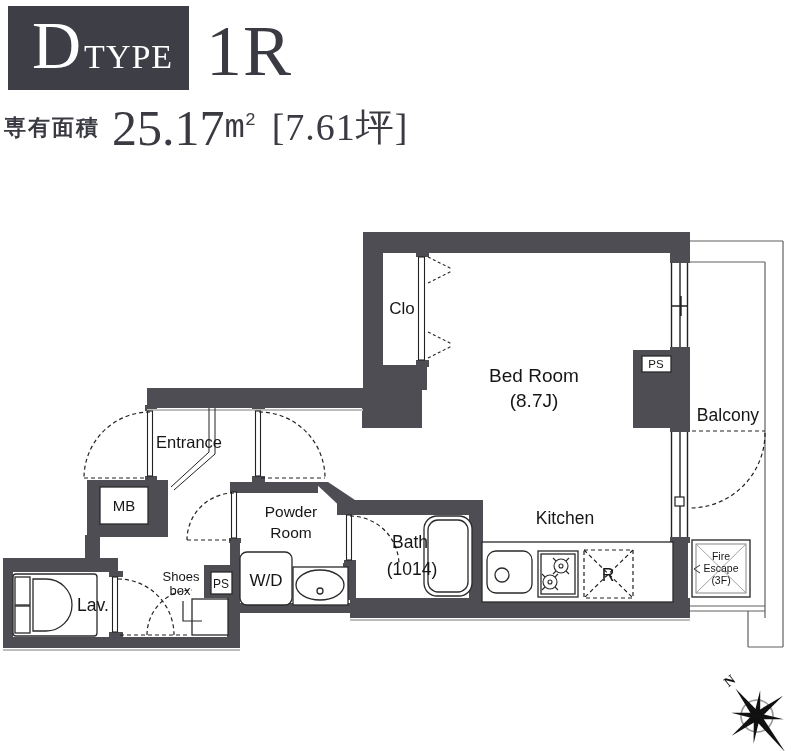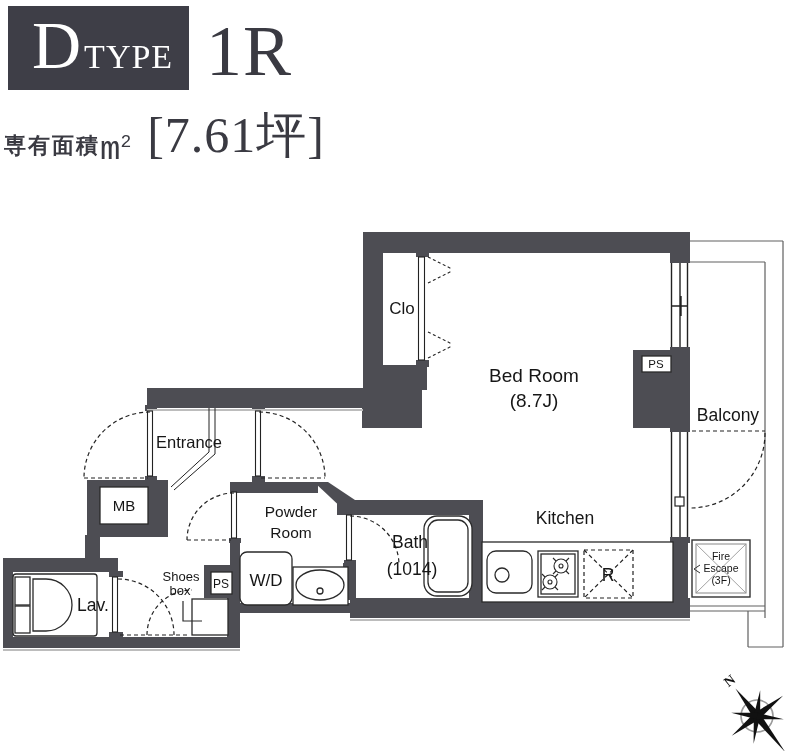--- a/index.html
+++ b/index.html
@@ -6,26 +6,26 @@
   #page{position:relative;width:810px;height:751px;background:#ffffff;overflow:hidden;
         font-family:"Liberation Sans",sans-serif;}
   
   .hdr-box{position:absolute;left:8px;top:6px;width:181px;height:84px;background:#3e3e47;
            display:flex;align-items:baseline;box-sizing:border-box;padding:6px 0 12px 24px;
            font-family:"Liberation Serif",serif;color:#ffffff;}
   .hdr-d{font-size:68px;line-height:62px;}
   .hdr-type{font-size:34px;line-height:34px;margin-left:3px;letter-spacing:1px;margin-top:28px;}
   .hdr-1r{position:absolute;left:206px;top:18px;font-family:"Liberation Serif",serif;
           font-size:72px;line-height:66px;color:#3a3a42;letter-spacing:1px;}
-  .area-row{position:absolute;left:4px;top:102px;display:flex;align-items:flex-end;color:#3a3a42;}
+  .area-row{position:absolute;left:4px;top:102px;display:flex;align-items:center;color:#3a3a42;}
   .area-label{font-size:22px;font-weight:700;letter-spacing:2px;line-height:46px;}
   .area-val{font-family:"Liberation Serif",serif;font-size:50px;line-height:50px;margin-left:12px;}
   .area-unit{font-family:Liberation Mono, monospace;font-size:34px;}
   .area-unit sup{font-size:18px;}
-  .area-tsubo{font-family:"Liberation Serif",serif;font-size:50px;margin-left:16px;letter-spacing:1px;}
+  .area-tsubo{font-family:"Liberation Serif",serif;font-size:38px;margin-left:16px;letter-spacing:1px;}
   
   svg{position:absolute;left:0;top:0;}
   .lbl{fill:#161616;}
   .dash{fill:none;stroke:#222;stroke-width:1.2;stroke-dasharray:4 3;}
   .dash2{fill:none;stroke:#222;stroke-width:1.1;stroke-dasharray:3 2.5;}
   .frame{fill:none;stroke:#222;stroke-width:1.4;}
   .thinline{fill:none;stroke:#606060;stroke-width:1.2;}
   .fix{fill:#ffffff;stroke:#2a2a2a;stroke-width:1.3;}
   .leaf{fill:#ffffff;stroke:#222;stroke-width:1.1;}
   .shadow{stroke:#bcbcbc;stroke-width:2;}
@@ -35,20 +35,21 @@
 
 <div id="page">
 
   <div class="hdr-box">
     <span class="hdr-d">D</span>
     <span class="hdr-type">TYPE</span>
   </div>
   <div class="hdr-1r">1R</div>
   <div class="area-row">
     <span class="area-label">専有面積</span>
+    <span class="area-val">25.17</span>
     <span class="area-unit"><span>m</span><sup>2</sup></span>
     <span class="area-tsubo">[7.61坪]</span>
   </div>
 
   <svg width="810" height="751" viewBox="0 0 810 751">
 
     <g class="thinline">
       <path d="M690,241 H783 M783,241 V647 M690,262 H765 M765,262 V618
                M690,606 H765 M690,611 H765 M748,611 V647 M748,647 H783"></path>
     </g>

